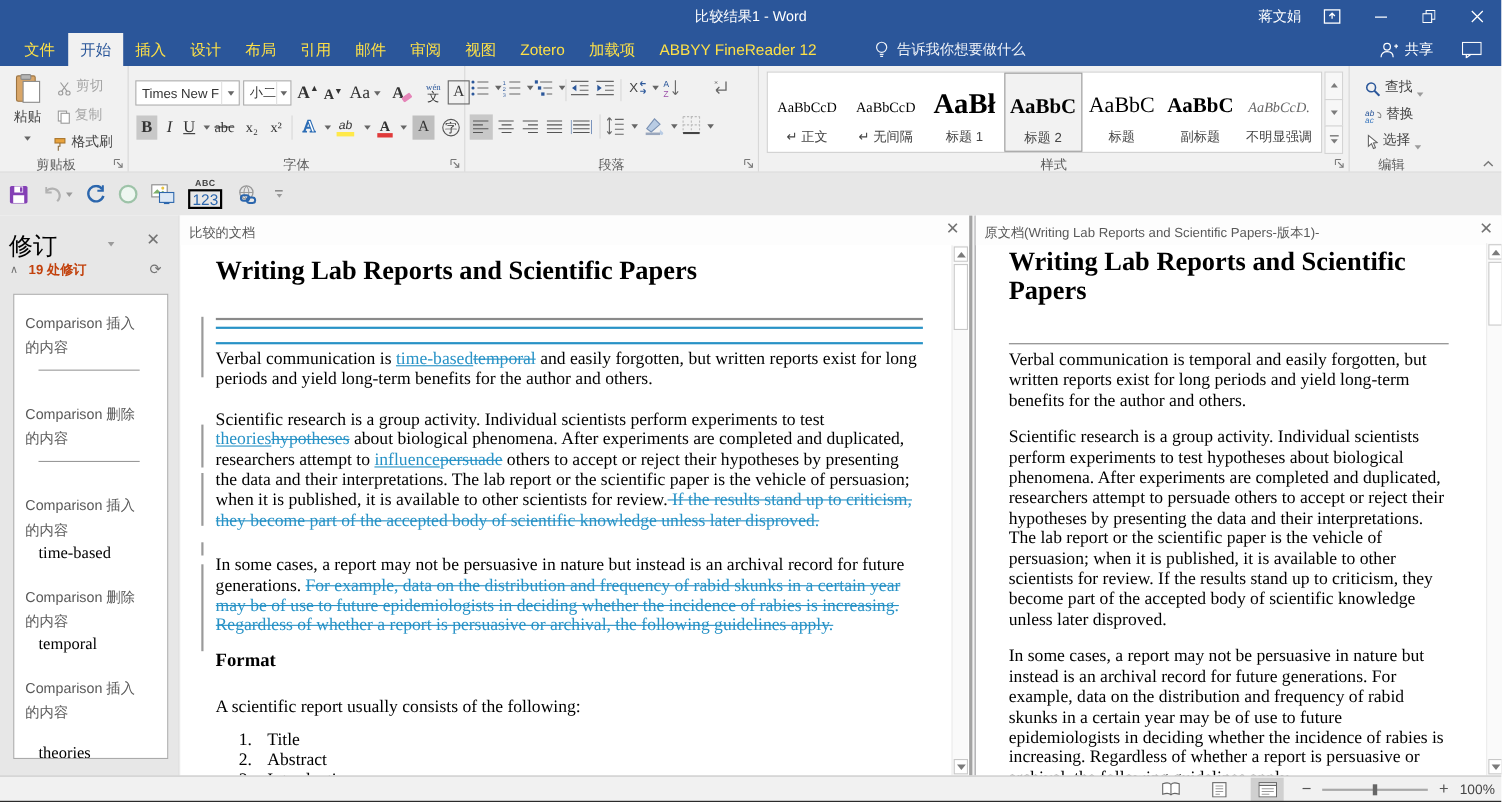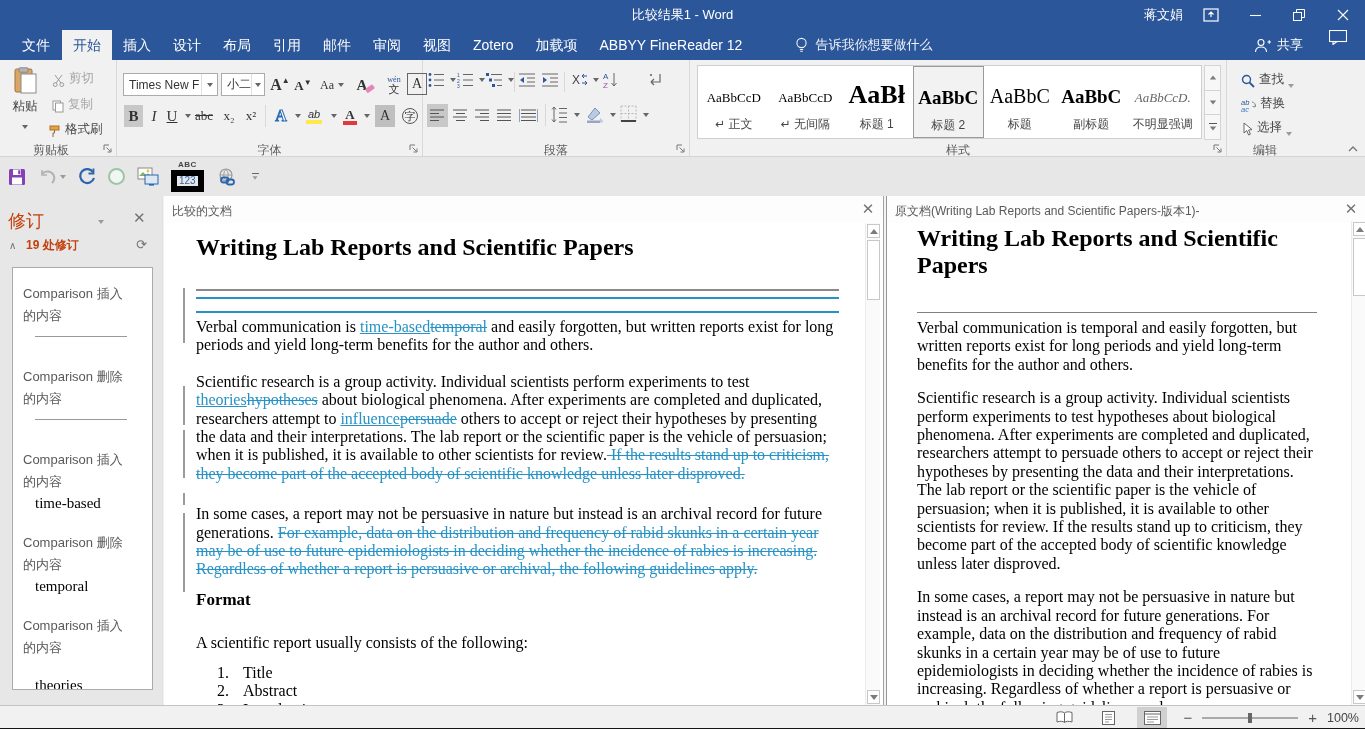--- a/index.html
+++ b/index.html
@@ -7,26 +7,26 @@
 #app{position:relative;width:1365px;height:729px;background:#fff;overflow:hidden;font-family:"Liberation Sans","DejaVu Sans",sans-serif}
 svg{display:block}
 
 .titlebar{position:absolute;left:0;top:0;width:100%;height:30px;background:#2b569a;color:#fff}
 .tb-title{position:absolute;left:0;right:0;top:0;height:30px;line-height:30px;text-align:center;font-size:13px;color:#fff}
 .tb-right{position:absolute;right:0;top:0;height:30px;display:flex;align-items:center}
 .tb-user{font-size:13px;margin-right:6px}
 .tb-btn{width:44px;height:30px;display:flex;align-items:center;justify-content:center}
 
 .tabbar{position:absolute;left:0;top:30px;width:100%;height:30px;background:#2b569a;display:flex;align-items:stretch}
-.tab{color:#ffffff;font-size:14px;line-height:30px;padding:0 11px;white-space:nowrap}
+.tab{color:#fde047;font-size:14px;line-height:30px;padding:0 11px;white-space:nowrap}
 .tab.file{margin-left:10px;padding:0 12px}
 .tab.active{background:#f1f1f1;color:#2b579a}
 .tellme{display:flex;align-items:center;color:rgba(255,255,255,.92);font-size:13px;margin-left:42px;white-space:nowrap}
 .tellme svg{margin-right:7px}
-.tabbar-right{position:absolute;right:0;top:0;height:30px;display:flex;}
+.tabbar-right{position:absolute;right:0;top:0;height:30px;display:flex;align-items:center}
 .share-btn{display:flex;align-items:center;color:#fff;font-size:13px;margin-right:26px}
 .share-btn svg{margin-right:6px}
 .comment-btn{margin-right:18px}
 
 .ribbon{position:absolute;left:0;top:60px;width:100%;height:97px;background:#f1f1f1;border-bottom:1px solid #d4d4d4;color:#444}
 .rgroup{position:absolute;top:0;height:96px;border-right:1px solid #d8d8d8}
 .glabel{position:absolute;left:0;right:0;top:82px;text-align:center;font-size:12px;color:#5e5e5e}
 .launcher{position:absolute;right:3px;top:84px;width:10px;height:10px}
 .smallbtn{position:absolute;display:flex;align-items:flex-end;font-size:12.5px;color:#444;white-space:nowrap}
 .smallbtn .ic{margin-right:4px}
@@ -45,36 +45,36 @@
 .stylecard .sname{font-size:12px;color:#444;margin-top:4px;white-space:nowrap}
 .stylecard.sel{border:1px solid #9a9a9a;background:#f2f2f2}
 .gscroll{position:absolute;left:514px;top:5px;width:17px;height:74px;display:flex;flex-direction:column}
 .gsbtn{flex:1;border:1px solid #d4d4d4;background:#f7f7f7;display:flex;align-items:center;justify-content:center;margin-bottom:-1px}
 
 .qat{position:absolute;left:0;top:157px;width:100%;height:39px;background:#e7e7e7;display:flex;align-items:center}
 .qat>*{margin-left:12px}
 
 .work{position:absolute;left:0;top:196px;width:100%;height:509px;background:#f3f3f3}
 .revpane{position:absolute;left:0;top:0;width:163px;height:509px;background:#e7e7e7;border-right:1px solid #e0e0e0}
-.rev-title{position:absolute;left:8px;top:13px;font-size:18px;color:#c2410c}
+.rev-title{position:absolute;left:8px;top:13px;font-size:22px;color:#000000}
 .rev-caret{position:absolute;left:94px;top:24px}
 .rev-close{position:absolute;left:133px;top:13px;color:#737373;font-size:15px}
 .rev-exp{position:absolute;left:9px;top:44px;color:#737373;font-size:10px}
 .rev-count{position:absolute;left:26px;top:41px;font-size:12px;font-weight:bold;color:#c2410c}
 .rev-refresh{position:absolute;left:136px;top:41px;color:#737373;font-size:13px}
 .rev-box{position:absolute;left:12px;top:71px;width:141px;height:423px;background:#fff;border:1px solid #ababab;overflow:hidden;padding:15px 6px 0 10px}
 .rev-item{margin-bottom:19px;font-size:13px;color:#595959;line-height:22px;overflow:hidden}
 .rev-content{font-family:"Liberation Serif",serif;font-size:15px;color:#000;margin-left:12px;line-height:20px}
 .rev-rule{width:92px;height:1px;background:#999;margin:9px 0 10px 12px}
 .rev-item.gap .rev-content{margin-top:16px}
 
 .docpane{position:absolute;top:0;height:509px;background:#fff}
 .pane-h{position:absolute;left:0;right:0;top:0;height:27px;background:#fdfdfd;font-size:12px;color:#595959;padding:7px 0 0 8px;white-space:nowrap;overflow:hidden}
 .pane-x{position:absolute;top:5px;width:16px;height:16px;color:#737373;font-size:15px;line-height:16px;text-align:center}
-.midpane{left:164px;width:720px;border-right:1px solid #a3a3a3}
+.midpane{left:164px;width:720px;border-right:3px solid #a3a3a3}
 .rightpane{left:886px;width:479px;border-left:1px solid #97979b}
 .docpane .docbody{position:absolute;overflow:hidden;font-family:"Liberation Serif","DejaVu Serif",serif;color:#000}
 .middoc{left:32px;top:27px;width:651px;height:482px}
 .origdoc{left:30px;top:27px;width:410px;height:482px}
 .doc-title{font-weight:bold;font-size:24px;line-height:28px;margin-top:10px}
 .middoc .doc-title{white-space:nowrap}
 .origdoc .doc-title{line-height:27px;margin-top:2px;width:402px}
 .rule-gray{height:2px;background:#8a8a8a;margin-top:28px;width:643px}
 .rule-blue{height:2px;background:#2792c6;width:643px}
 .rb1{margin-top:6px}.rb2{margin-top:12px}
@@ -249,21 +249,21 @@
           </span>
         </div>
       <div class="fbtn" style="left:152px;top:13px;width:22px;height:24px;font-size:16px;font-weight:bold">
           <span>A</span>
           <span style="font-size:8px;margin-top:-10px">▲</span>
         </div>
       <div class="fbtn" style="left:176px;top:15px;width:20px;height:22px;font-size:13px;font-weight:bold">
           <span>A</span>
           <span style="font-size:8px;margin-top:-8px">▼</span>
         </div>
-      <div class="fbtn" style="left:200px;top:13px;width:30px;height:24px;font-size:12px">
+      <div class="fbtn" style="left:200px;top:13px;width:30px;height:24px;font-size:16px">
           <span>Aa</span>
           <span class="caret"></span>
         </div>
       <div class="fbtn" style="left:236px;top:13px;width:26px;height:24px;font-size:15px;font-weight:bold">
           <span>A</span>
           <svg width="10" height="10" viewBox="0 0 10 10" style="margin-left:-2px;margin-top:6px">
             <rect x="0" y="3" width="9" height="5" rx="1" fill="#e585b8" transform="rotate(-35 5 5)"></rect>
           </svg>
         </div>
       <div class="fbtn icstack" style="left:266px;top:12px;width:22px;height:26px">
@@ -566,21 +566,21 @@
           <rect x="1" y="1" width="14" height="11" fill="#fff" stroke="#8a8a8a"></rect>
           <path d="M2 9 L6 5 L9 8 L11 6.5 L14 9" fill="#7fb069"></path>
           <circle cx="11" cy="4" r="1.4" fill="#e8c33d"></circle>
           <rect x="8" y="8" width="13" height="9" fill="#dce8f5" stroke="#2b66ad"></rect>
           <rect x="12" y="17" width="5" height="1.6" fill="#2b66ad"></rect>
         </svg>
       </span>
     <span>
         <span class="icstack">
           <span style="font-size:8px;font-weight:bold;color:#444;letter-spacing:.5px">ABC</span>
-          <span style="font-size:10px;color:#2b66ad;border:6px solid #000000;padding:0 2px;margin-top:1px">123</span>
+          <span style="font-size:14px;color:#2b66ad;border:2px solid #000000;padding:0 2px;margin-top:1px">123</span>
         </span>
       </span>
     <span>
         <svg width="22" height="18" viewBox="0 0 22 18">
           <circle cx="10" cy="7" r="6" fill="none" stroke="#9a9a9a" stroke-width="1.2"></circle>
           <path d="M4 7 H16 M10 1 a9 9 0 0 1 0 12 M10 1 a9 9 0 0 0 0 12" stroke="#9a9a9a" fill="none" stroke-width="0.9"></path>
           <rect x="5" y="9.5" width="7.5" height="5" rx="2.5" fill="none" stroke="#2b66ad" stroke-width="1.8"></rect>
           <rect x="10.5" y="11.5" width="7.5" height="5" rx="2.5" fill="none" stroke="#2b66ad" stroke-width="1.8"></rect>
         </svg>
       </span>

